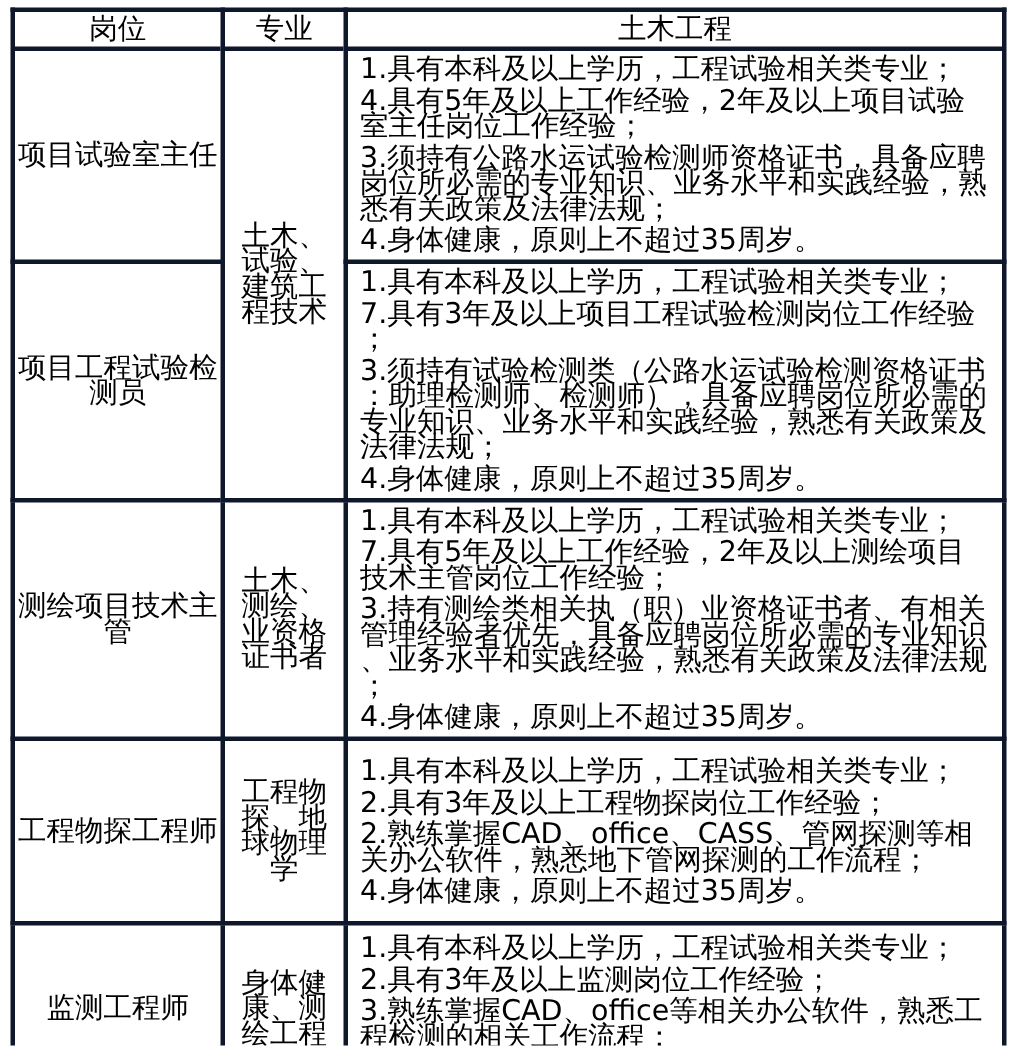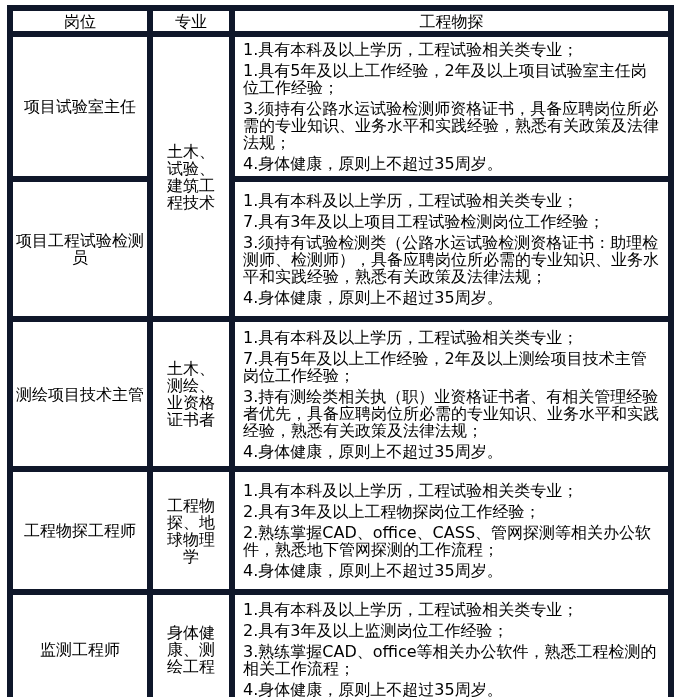--- a/index.html
+++ b/index.html
@@ -21,22 +21,22 @@
   table.job-table {
     border-collapse: collapse;
     table-layout: fixed;
     width: 661px;
     border: 2px solid #000000;
   }
   col.c1 { width: 140px; }
   col.c2 { width: 82px; }
   col.c3 { width: 439px; }
   th, td {
-    border: 6px solid #0f172a;
-    font-size: 16px;
+    border: 3px solid #0f172a;
+    font-size: 19px;
     line-height: 17px;
     font-weight: normal;
     padding: 0;
     box-sizing: border-box;
     overflow: hidden;
   }
   tr.header-row { height: 26px; }
   tr.row-1 { height: 133px; }
   tr.row-2 { height: 140px; }
   tr.row-3 { height: 150px; }
@@ -77,30 +77,30 @@
   <table class="job-table">
     <colgroup>
       <col class="c1">
       <col class="c2">
       <col class="c3">
     </colgroup>
     <thead>
       <tr class="header-row">
         <th class="hdr">岗位</th>
         <th class="hdr">专业</th>
-        <th class="hdr">工程物探</th>
+        <th class="hdr">土木工程</th>
       </tr>
     </thead>
     <tbody>
       <tr class="row-1">
         <td class="pos-cell">项目试验室主任</td>
         <td class="major-cell" rowspan="2">土木、试验、建筑工程技术</td>
         <td class="req-cell">
           <div class="req-item">1.具有本科及以上学历，工程试验相关类专业；</div>
-          <div class="req-item">1.具有5年及以上工作经验，2年及以上项目试验室主任岗位工作经验；</div>
+          <div class="req-item">4.具有5年及以上工作经验，2年及以上项目试验室主任岗位工作经验；</div>
           <div class="req-item">3.须持有公路水运试验检测师资格证书，具备应聘岗位所必需的专业知识、业务水平和实践经验，熟悉有关政策及法律法规；</div>
           <div class="req-item">4.身体健康，原则上不超过35周岁。</div>
         </td>
       </tr>
       <tr class="row-2">
         <td class="pos-cell">项目工程试验检测员</td>
         <td class="req-cell">
           <div class="req-item">1.具有本科及以上学历，工程试验相关类专业；</div>
           <div class="req-item">7.具有3年及以上项目工程试验检测岗位工作经验；</div>
           <div class="req-item">3.须持有试验检测类（公路水运试验检测资格证书：助理检测师、检测师），具备应聘岗位所必需的专业知识、业务水平和实践经验，熟悉有关政策及法律法规；</div>

